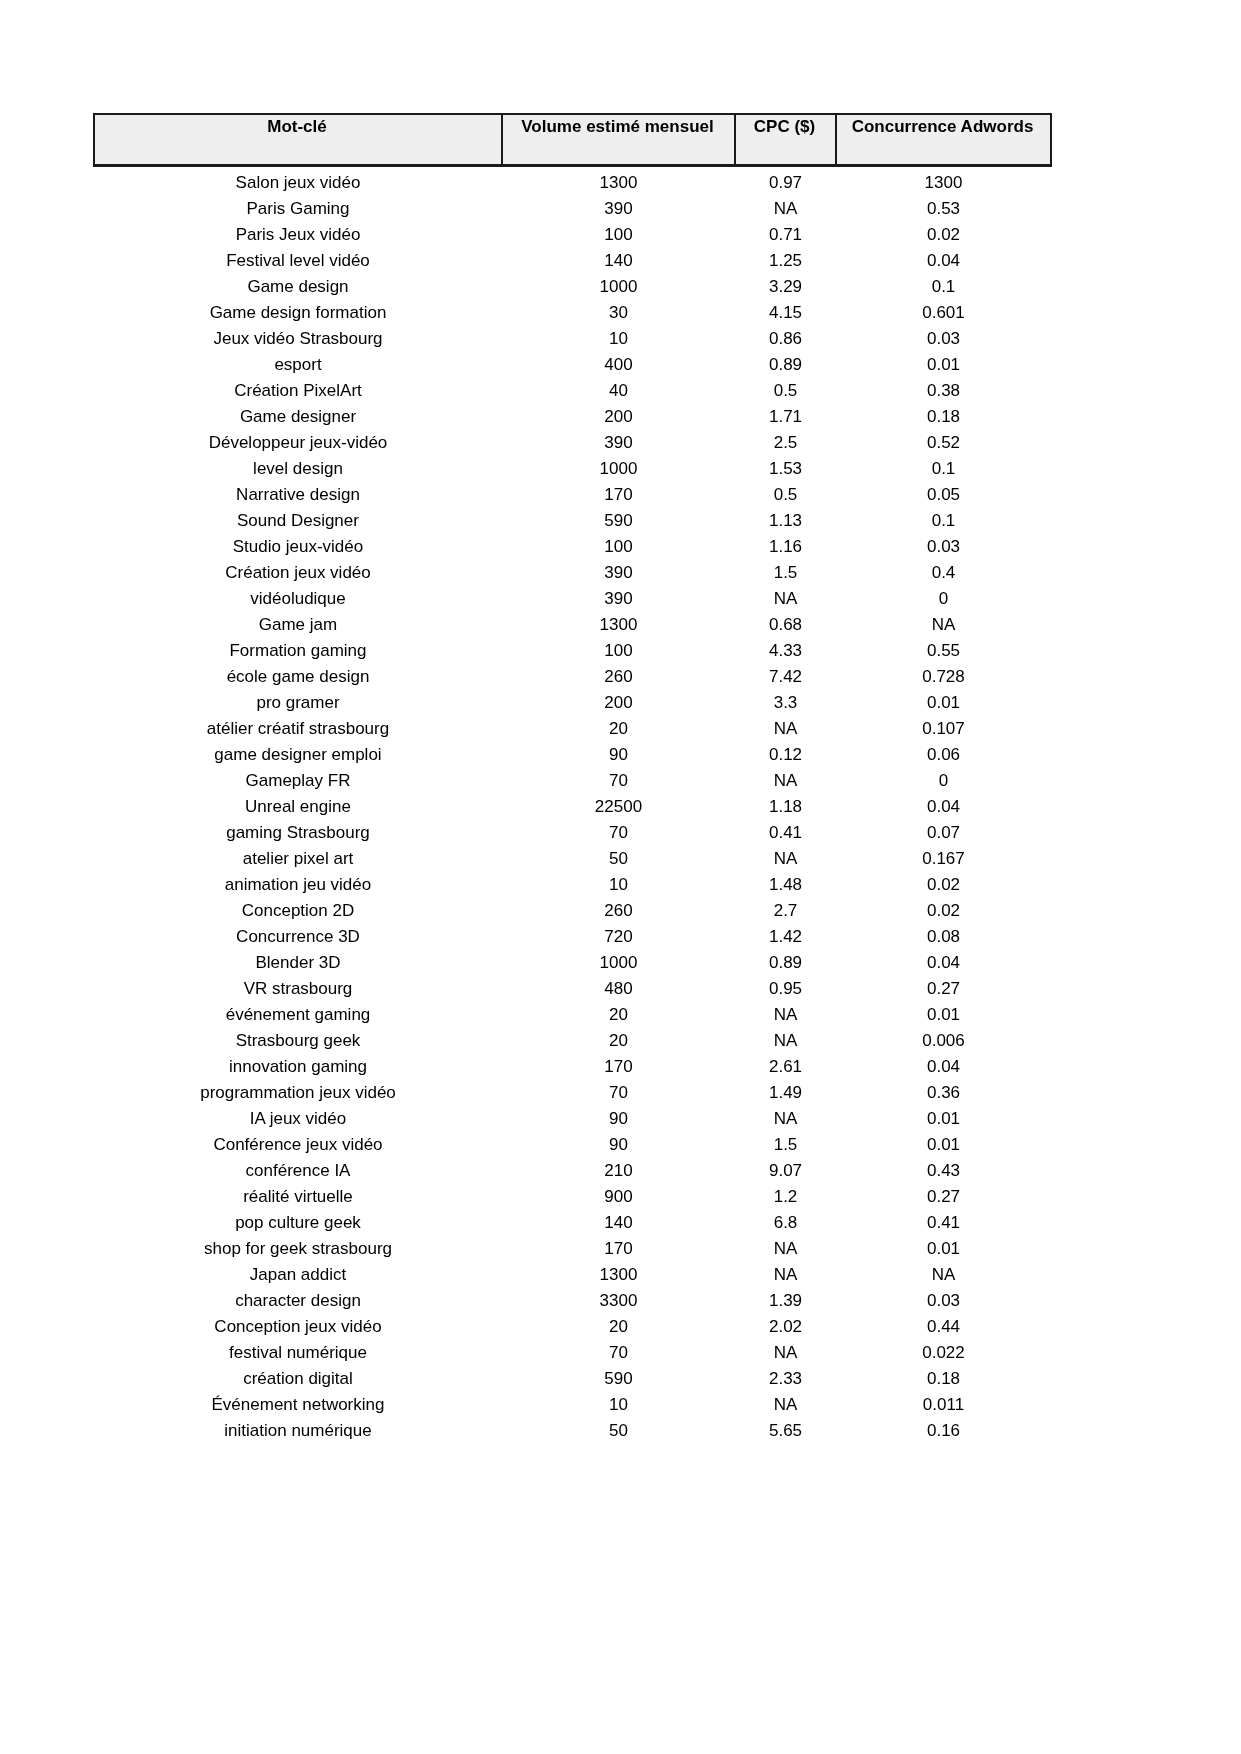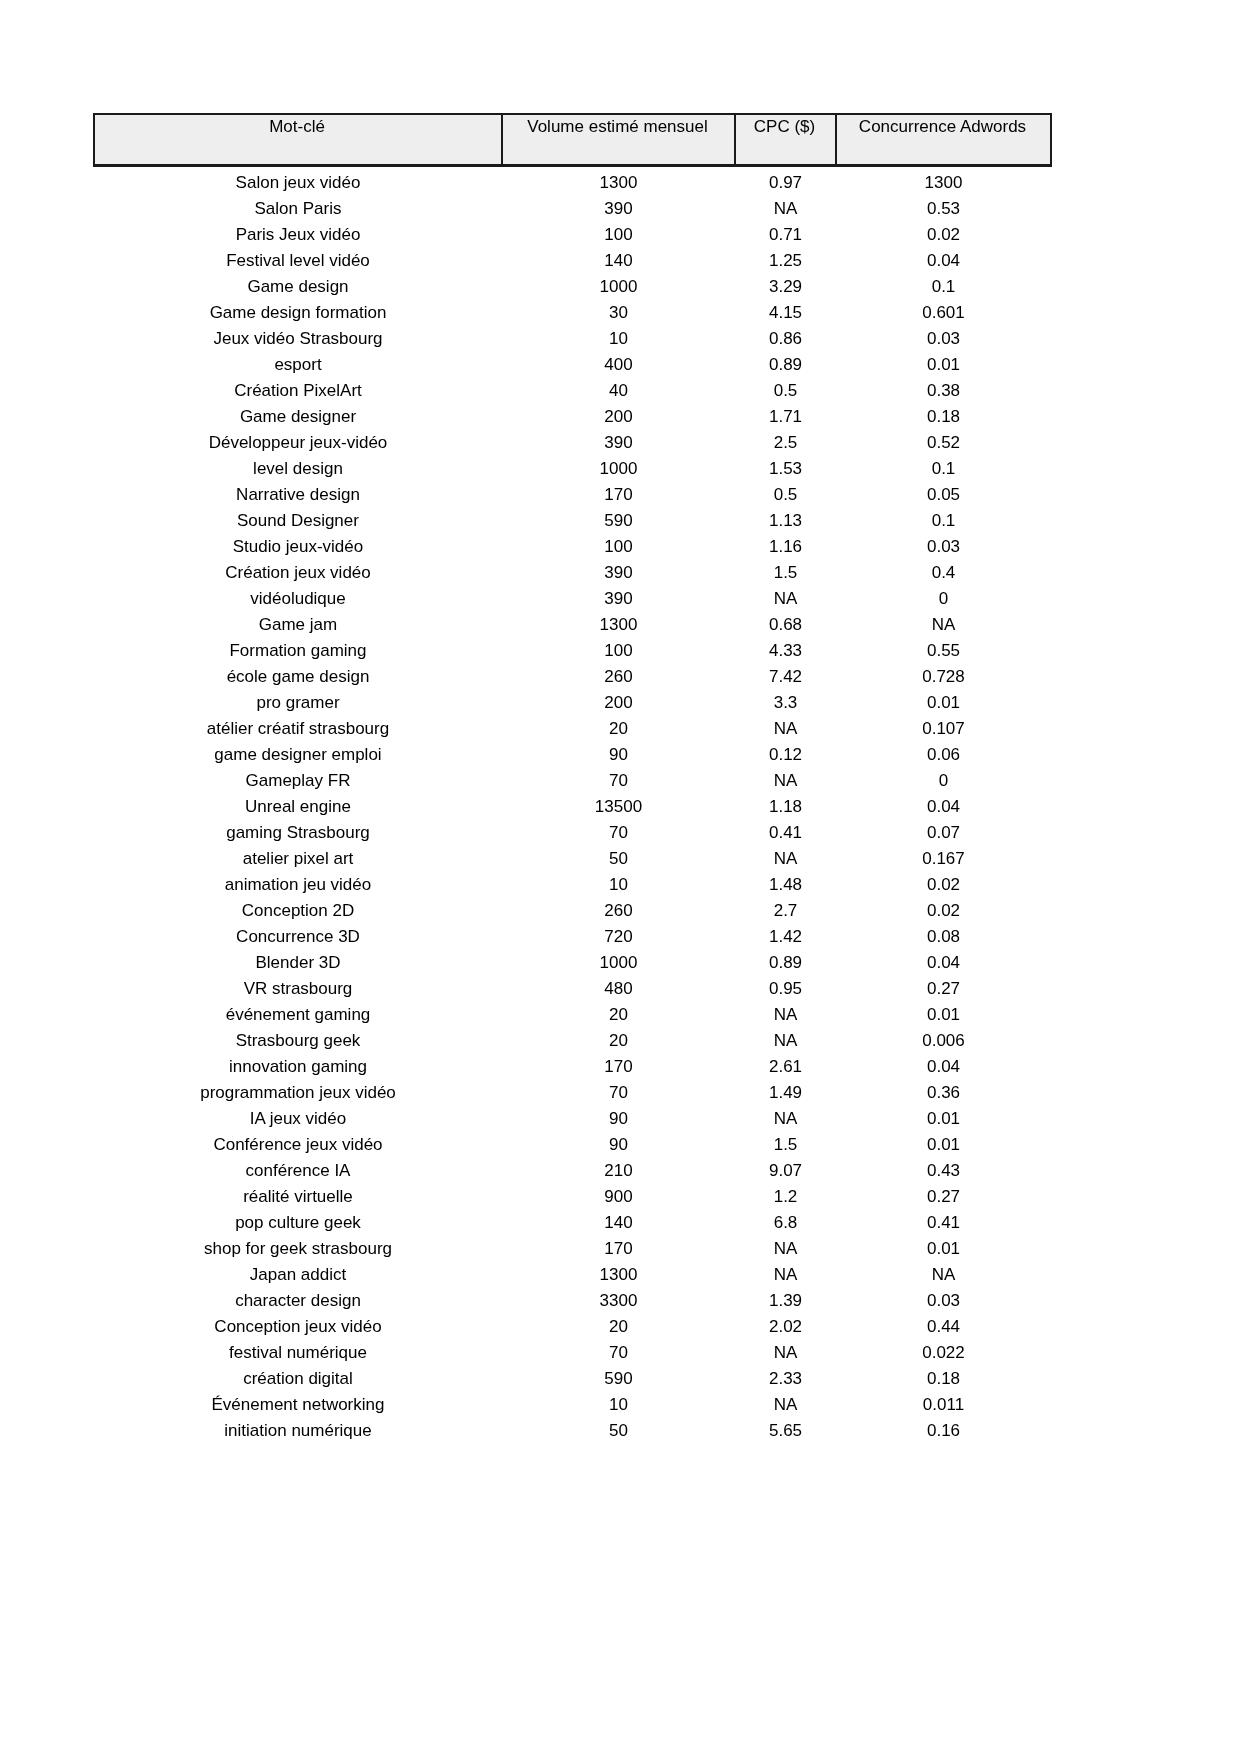--- a/index.html
+++ b/index.html
@@ -27,21 +27,21 @@
   }
   table.keyword-table thead th {
     background: #efeeee;
     border: 2px solid #1a1a1a;
     border-bottom: 3px solid #1a1a1a;
     height: 47px;
     vertical-align: top;
     padding: 2px 4px 0 2px;
     text-align: center;
     font-size: 17px;
-    font-weight: normal;
+    font-weight: bold;
     color: #000000;
   }
   table.keyword-table tbody td {
     border: none;
     text-align: center;
     font-size: 17px;
     font-weight: normal;
     color: #000000;
     height: 26px;
     line-height: 26px;
@@ -73,21 +73,21 @@
       </tr>
     </thead>
     <tbody>
         <tr>
           <td>Salon jeux vidéo</td>
           <td>1300</td>
           <td>0.97</td>
           <td>1300</td>
         </tr>
         <tr>
-          <td>Salon Paris</td>
+          <td>Paris Gaming</td>
           <td>390</td>
           <td>NA</td>
           <td>0.53</td>
         </tr>
         <tr>
           <td>Paris Jeux vidéo</td>
           <td>100</td>
           <td>0.71</td>
           <td>0.02</td>
         </tr>
@@ -212,21 +212,21 @@
           <td>0.06</td>
         </tr>
         <tr>
           <td>Gameplay FR</td>
           <td>70</td>
           <td>NA</td>
           <td>0</td>
         </tr>
         <tr>
           <td>Unreal engine</td>
-          <td>13500</td>
+          <td>22500</td>
           <td>1.18</td>
           <td>0.04</td>
         </tr>
         <tr>
           <td>gaming Strasbourg</td>
           <td>70</td>
           <td>0.41</td>
           <td>0.07</td>
         </tr>
         <tr>

